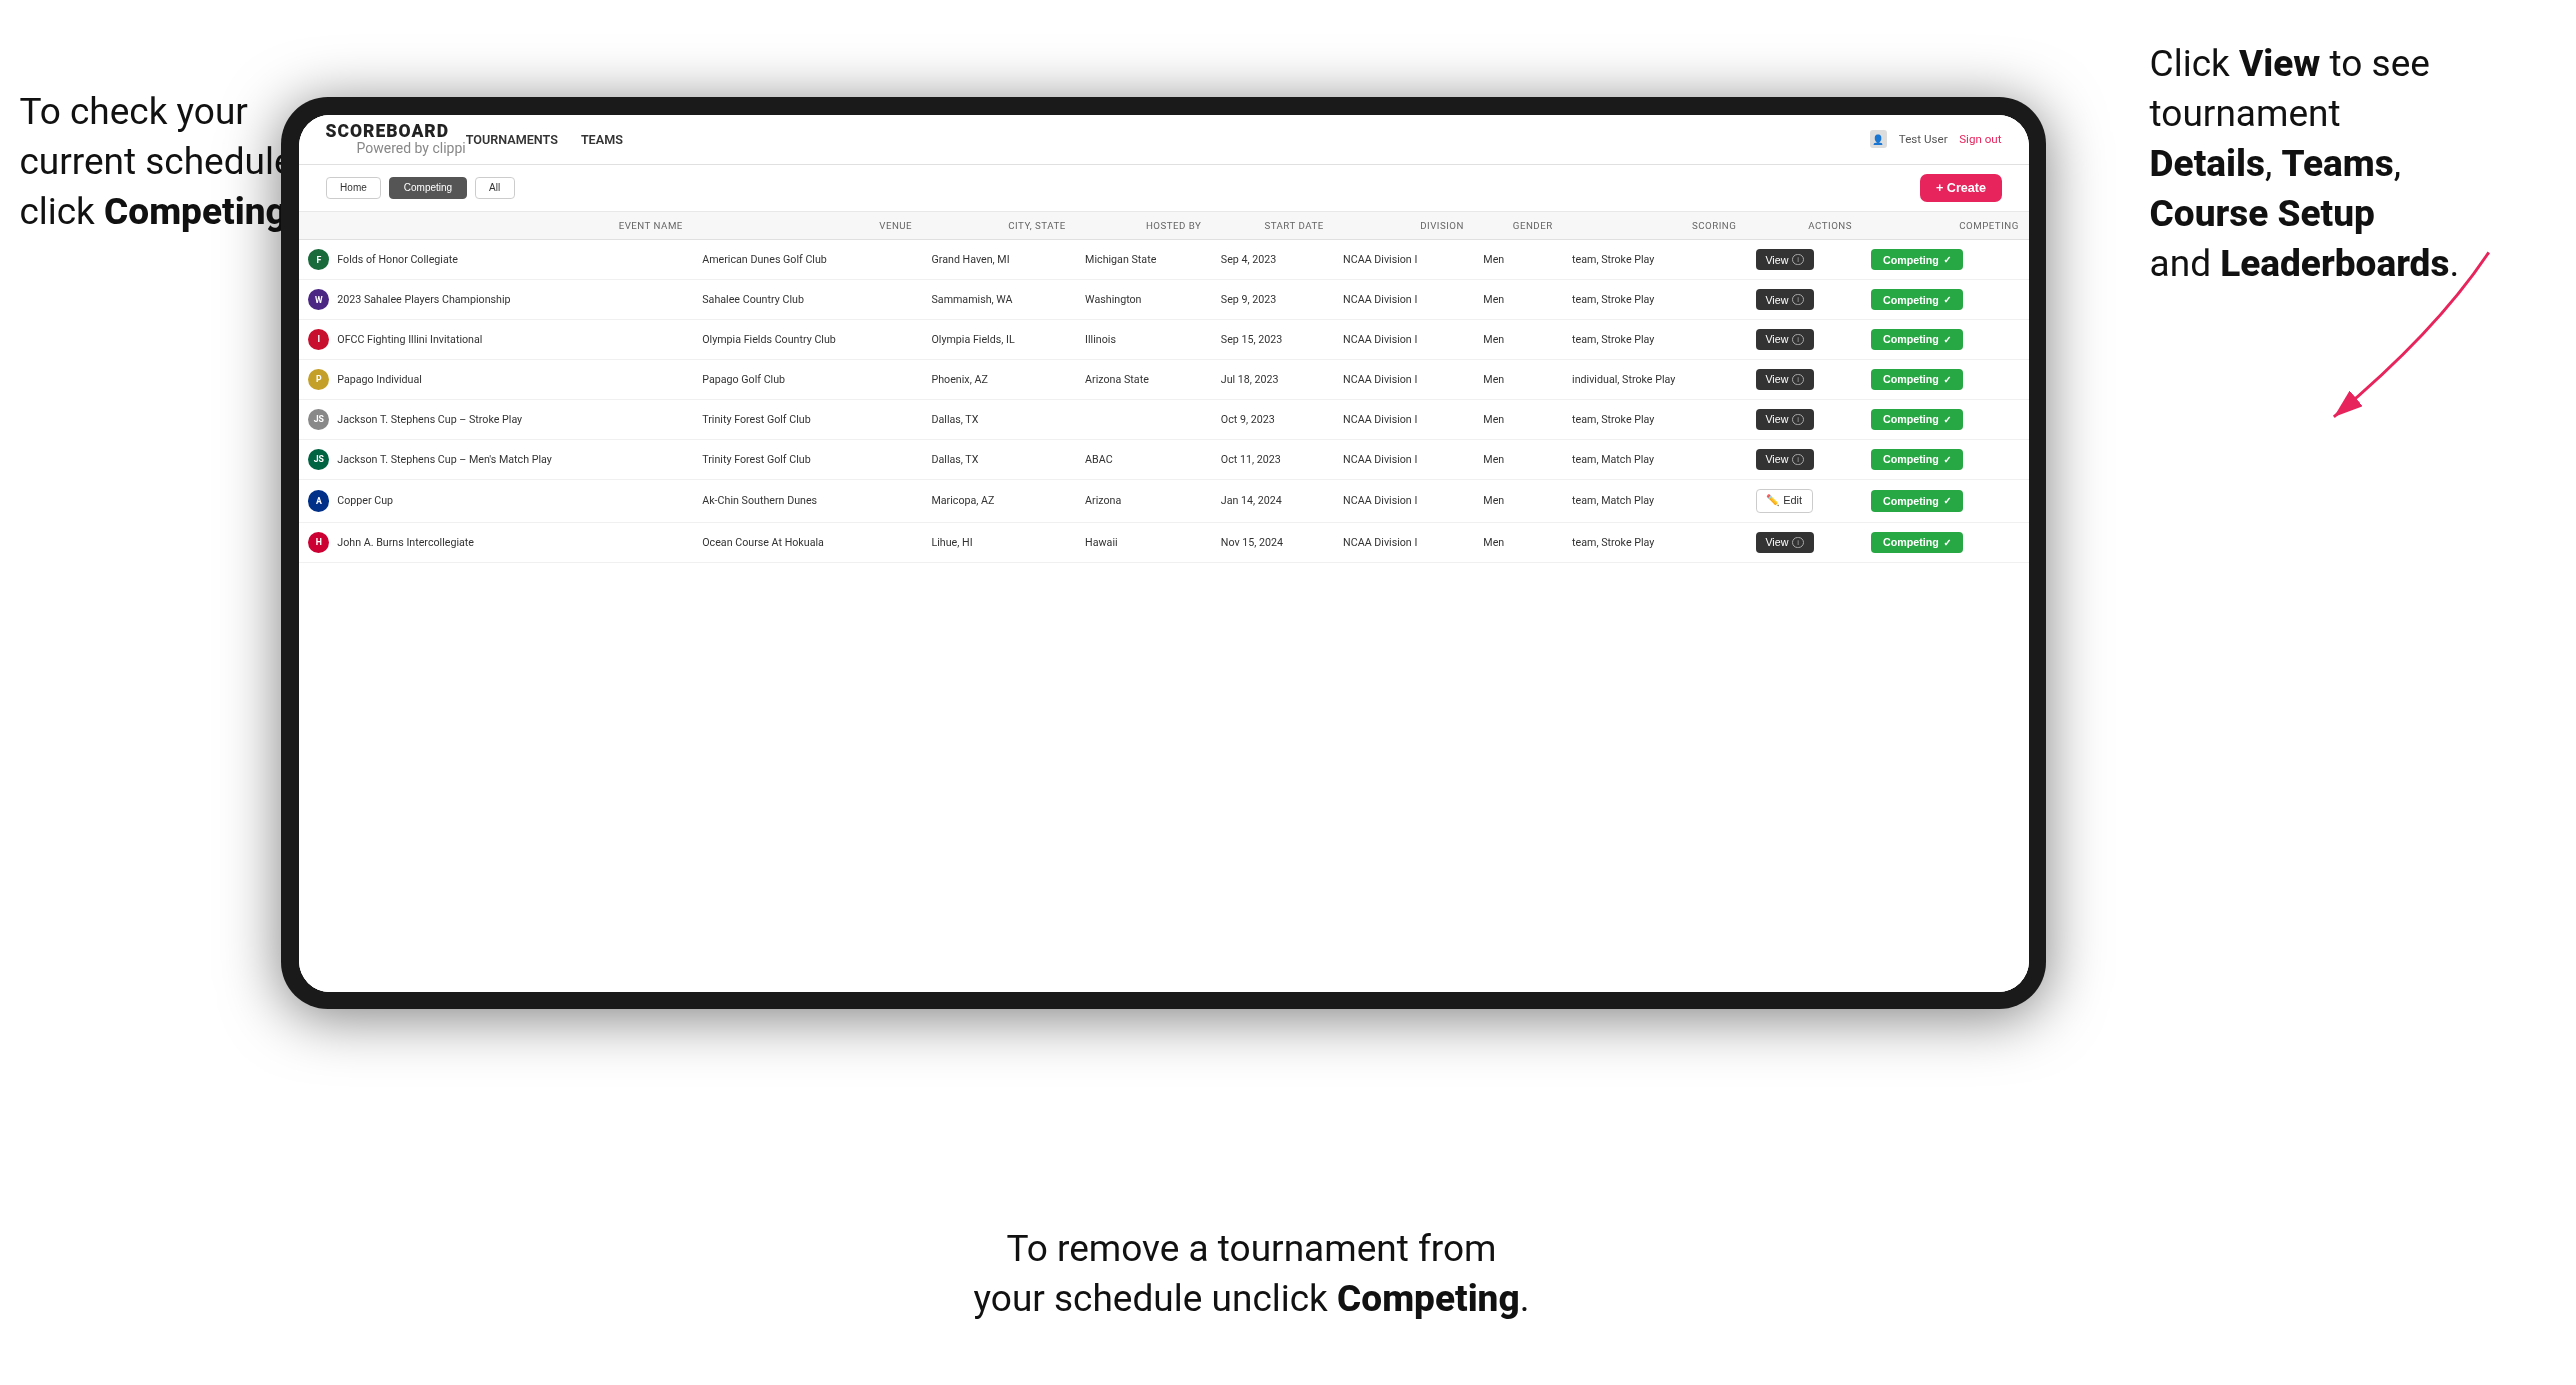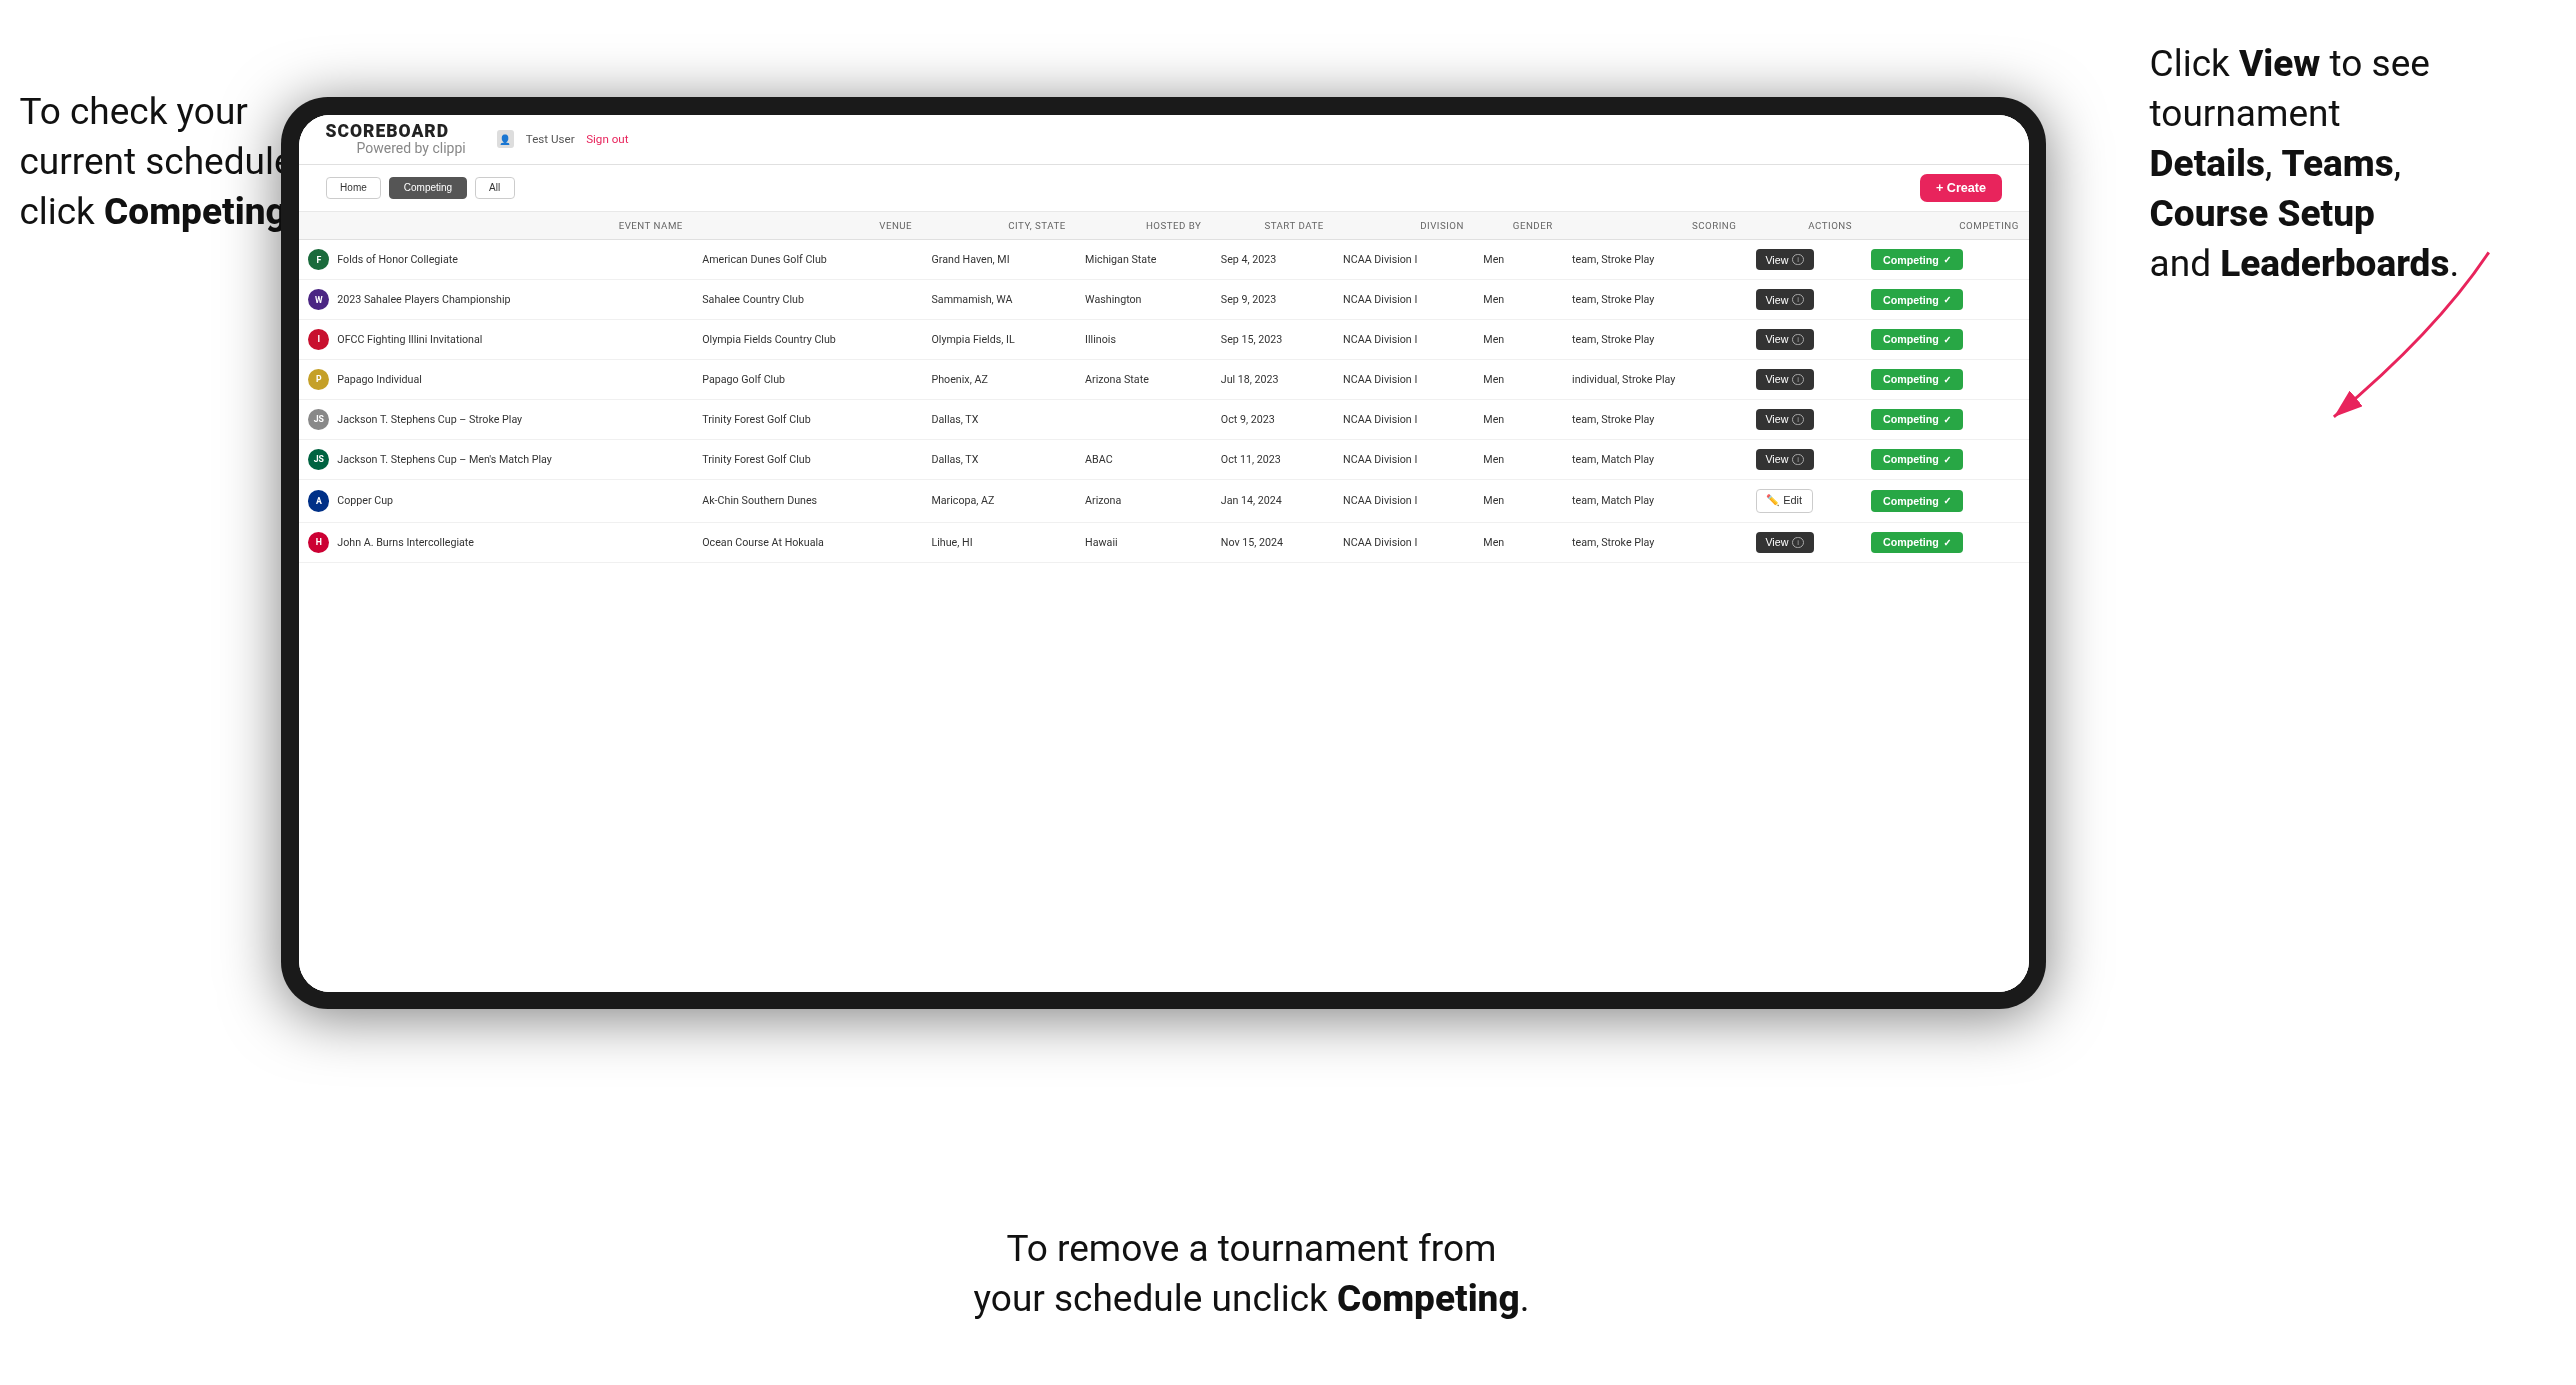--- a/index.html
+++ b/index.html
@@ -76,21 +76,20 @@
     }
 
     
     .navbar {
       display: flex;
       align-items: center;
       padding: 0 27px;
       height: 50px;
       background: #ffffff;
       border-bottom: 1px solid #e0e0e0;
-      gap: 31px;
       flex-shrink: 0;
     }
     .scoreboard-brand {
       display: flex;
       flex-direction: column;
       line-height: 1;
     }
     .scoreboard-brand .brand-main {
       font-size: 17.5px;
       font-weight: 900;
@@ -325,20 +324,24 @@
 </svg>
 
 <div class="tablet-outer">
   <div class="tablet-inner">
     <div class="tablet-screen">
 
       <nav class="navbar">
         <div class="scoreboard-brand">
           <span class="brand-main">SCOREBOARD</span>
           <span class="brand-sub">Powered by clippi</span>
+        </div>
+        <div class="nav-links">
+          <span class="nav-link">TOURNAMENTS</span>
+          <span class="nav-link">TEAMS</span>
         </div>
         <div class="nav-right">
           <div class="user-icon-box">👤</div>
           <span>Test User</span>
           <span style="cursor:pointer;color:#e8245c;">Sign out</span>
         </div>
       </nav>
 
       <div class="filter-bar">
         <button class="filter-btn">Home</button>

